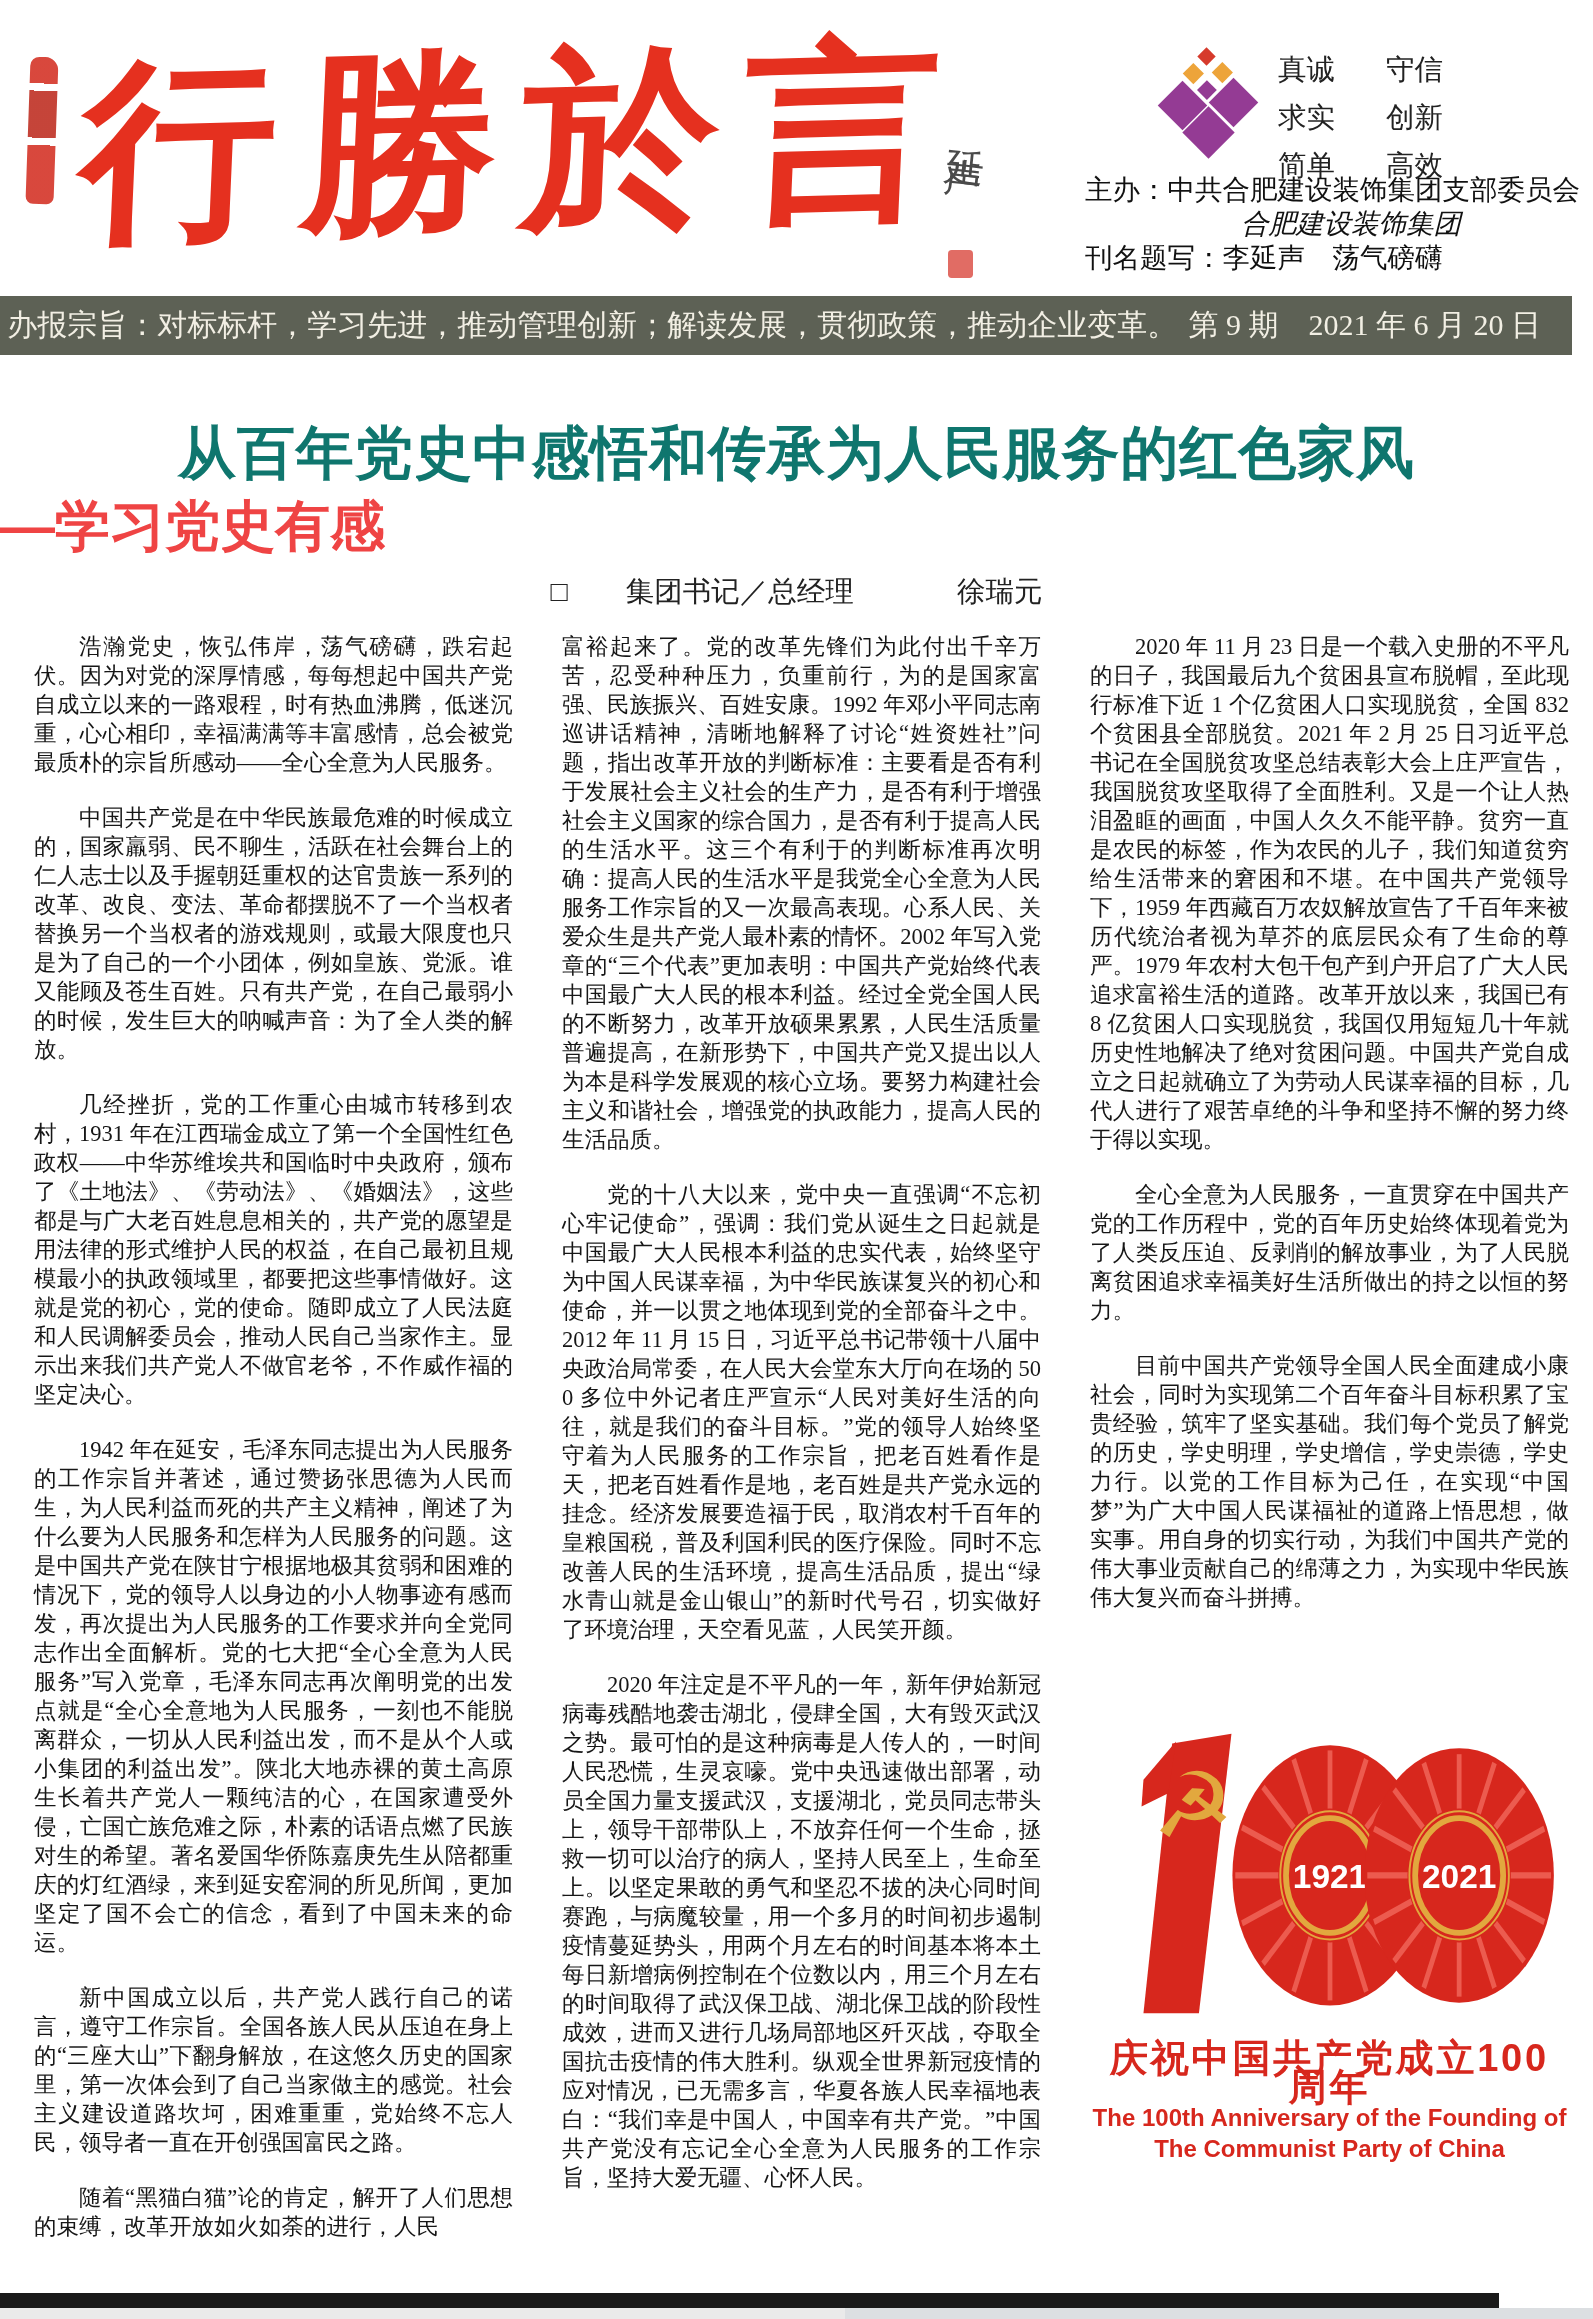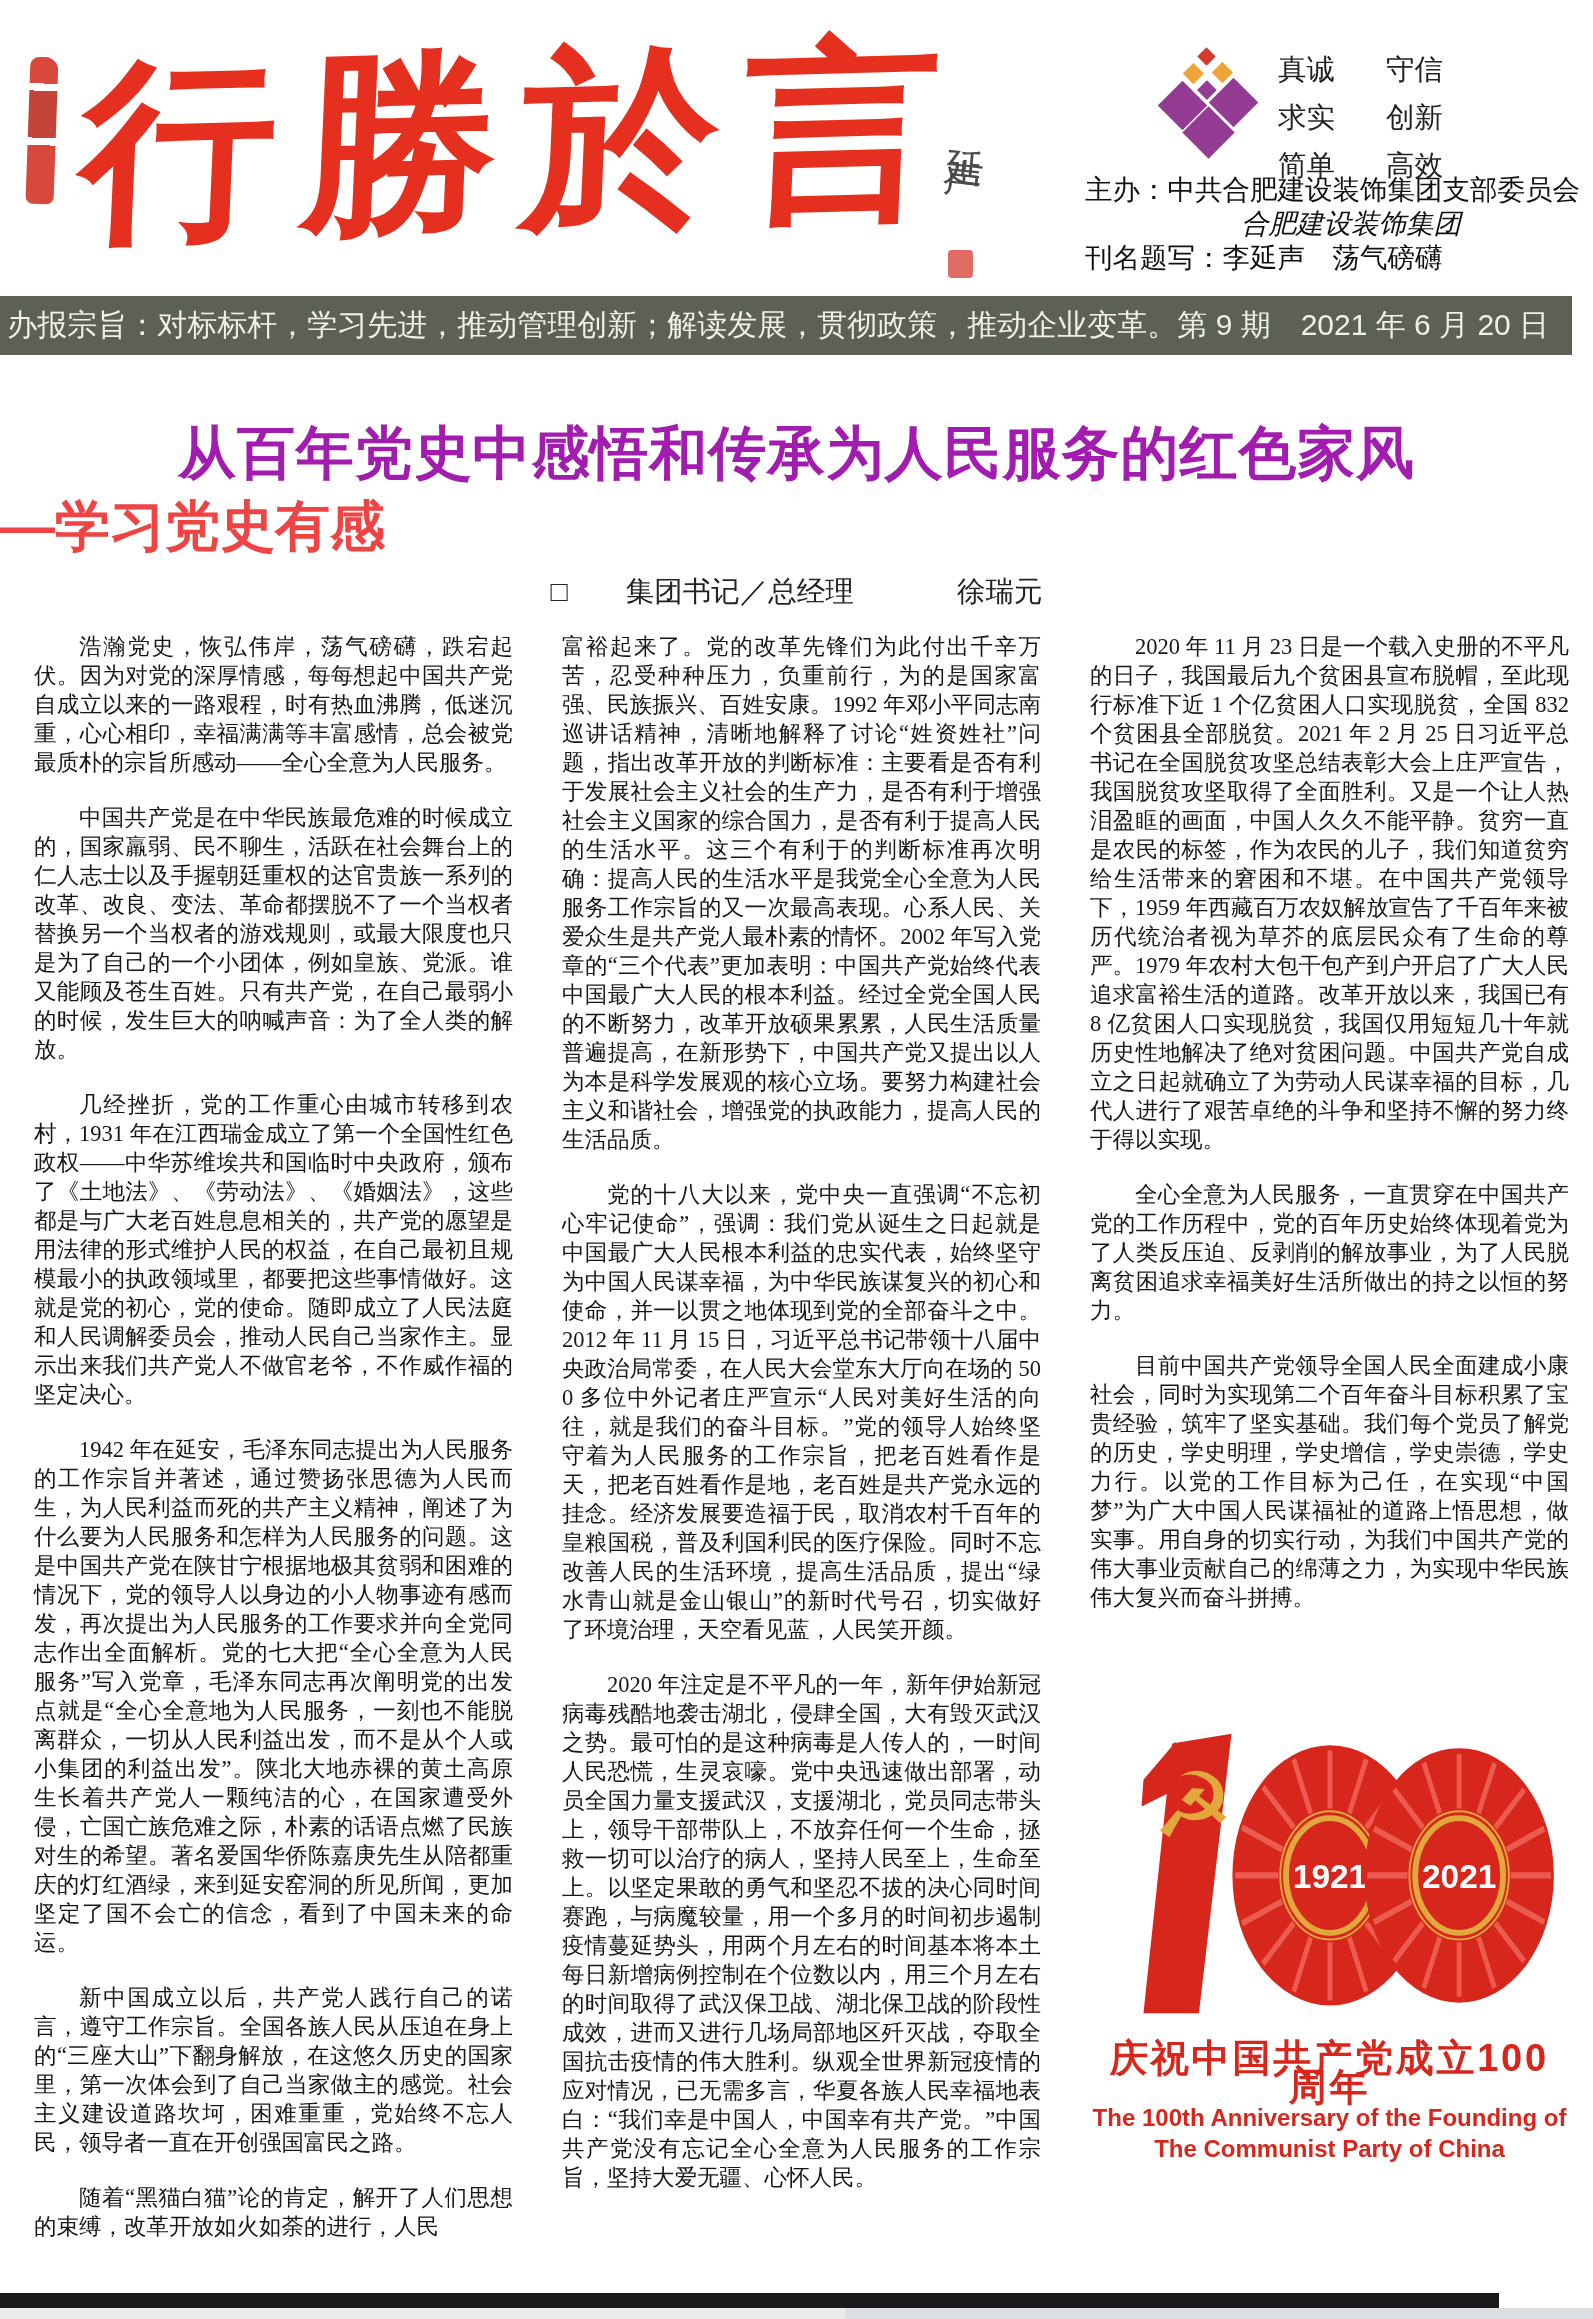--- a/index.html
+++ b/index.html
@@ -35,25 +35,25 @@
       font-family:"Liberation Sans","DejaVu Sans",sans-serif;}
   .slogan-row{display:flex;justify-content:space-between;margin-bottom:10px;gap:15px;}
 
   .publisher{position:absolute;left:1085px;top:173px;width:500px;font-size:27.5px;line-height:34px;color:#111;}
   .pub-line2{padding-left:156px;font-style:italic;}
 
   
   .info-bar{position:absolute;left:0;top:296px;width:1572px;height:59px;box-sizing:border-box;
       background:var(--bar_olive,#5d6155);color:#f2efe4;display:flex;align-items:center;
       justify-content:space-between;padding:0 31px 0 7.3px;font-size:30px;white-space:nowrap;
-      font-family:Liberation Sans, sans-serif;}
+      font-family:Liberation Serif, serif;}
 
   
   .title-l1{position:absolute;left:0;top:415px;width:1593px;margin:0;text-align:center;
-      font-size:58px;font-weight:700;letter-spacing:0.9px;color:#a21caf;
+      font-size:58px;font-weight:700;letter-spacing:0.9px;color:#0f766e;
       font-family:"Liberation Sans","DejaVu Sans",sans-serif;}
   .title-l2{position:absolute;left:0;top:490px;width:1593px;margin:0;text-align:left;
       box-sizing:border-box;padding-right:204px;font-size:55px;font-weight:700;color:#ef4444;
       font-family:"Liberation Sans","DejaVu Sans",sans-serif;}
   .byline{position:absolute;left:0;top:573px;width:1593px;text-align:center;font-size:28.5px;color:#222;}
   .byline .sq{margin-right:51px;}
   .byline .role{margin-right:96px;}
 
   
   .columns{position:absolute;left:34px;top:632px;width:1535px;display:flex;gap:49px;}

